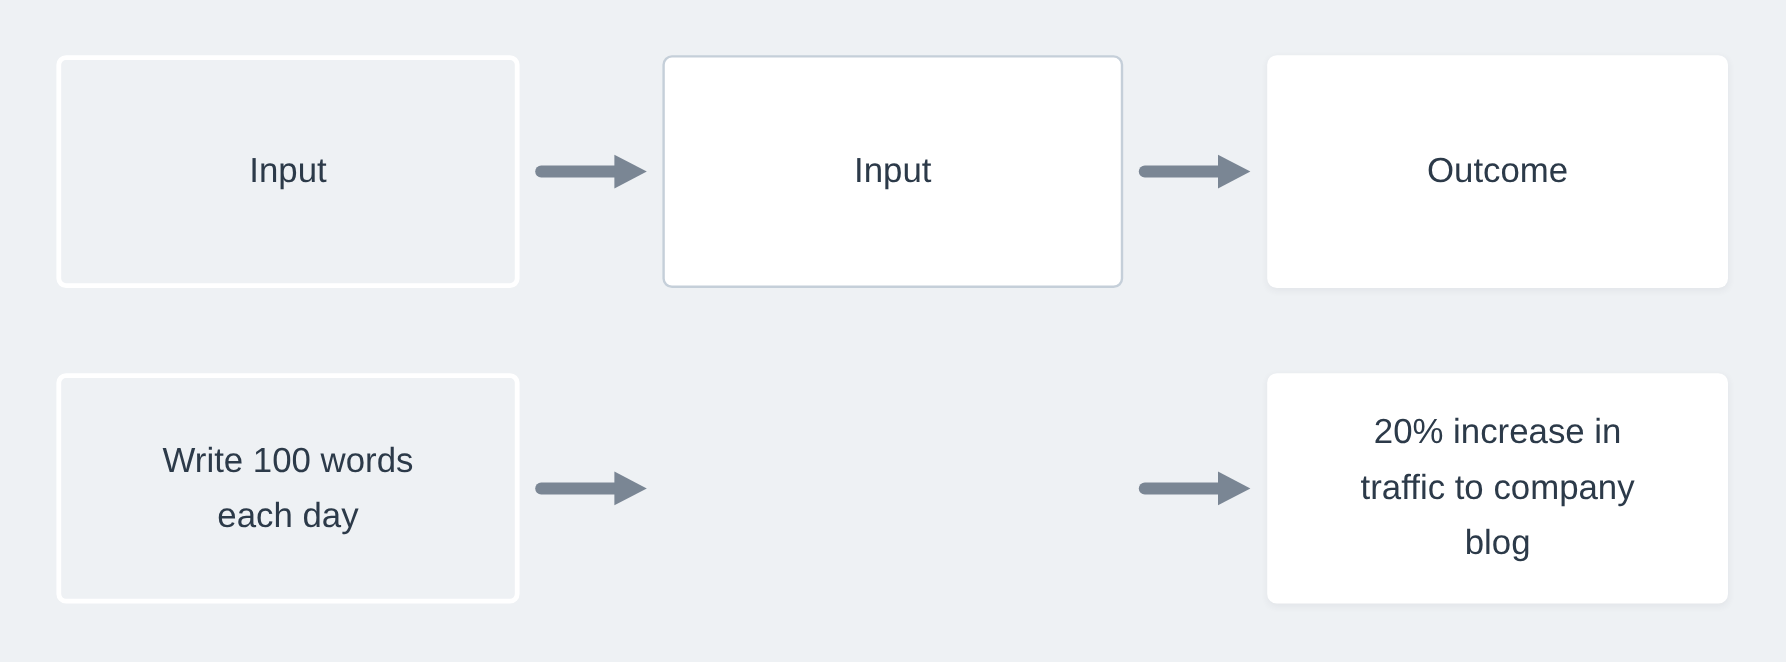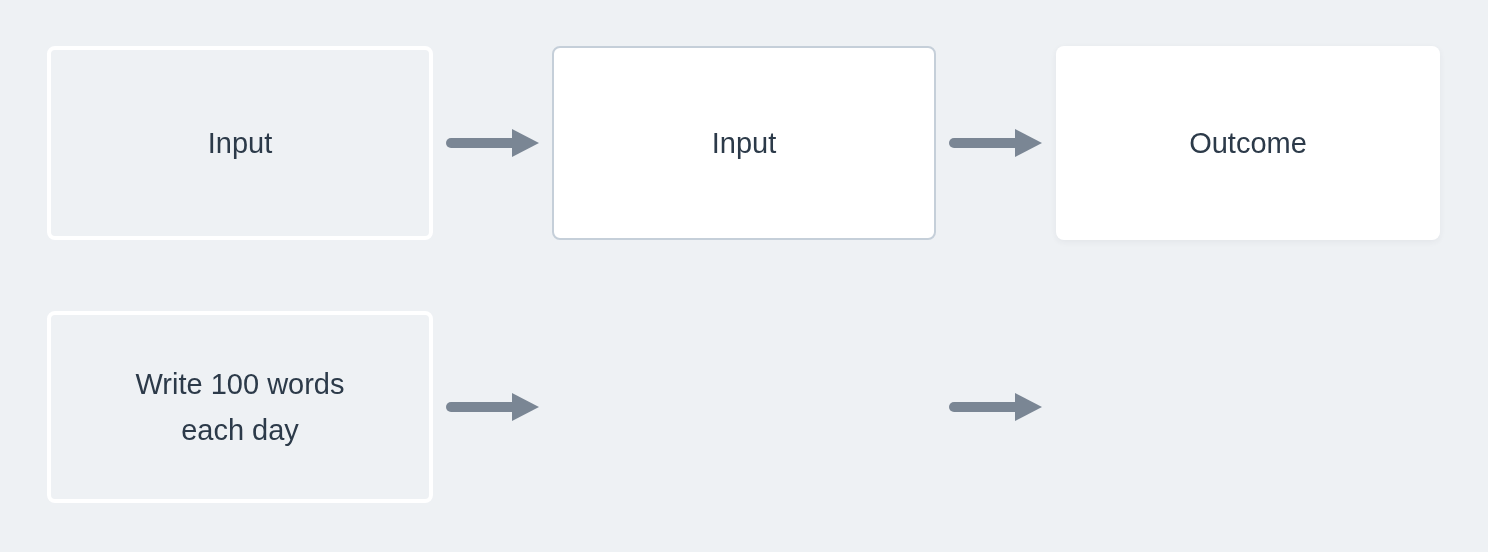--- a/index.html
+++ b/index.html
@@ -118,14 +118,19 @@
   </div>
 
 
   <div class="arrow-cell a2 r2">
     <svg width="96" height="36" viewBox="0 0 96 36" aria-hidden="true">
       <line x1="6" y1="18" x2="70" y2="18" stroke="currentColor" stroke-width="10" stroke-linecap="round"></line>
       <path d="M67 4 L94 18 L67 32 Z" fill="currentColor"></path>
     </svg>
   </div>
 
+  <div class="node plain c3 r2">
+    <span>20% increase in
+traffic to company
+blog</span>
+  </div>
 
 </div>
 
 </body></html>

